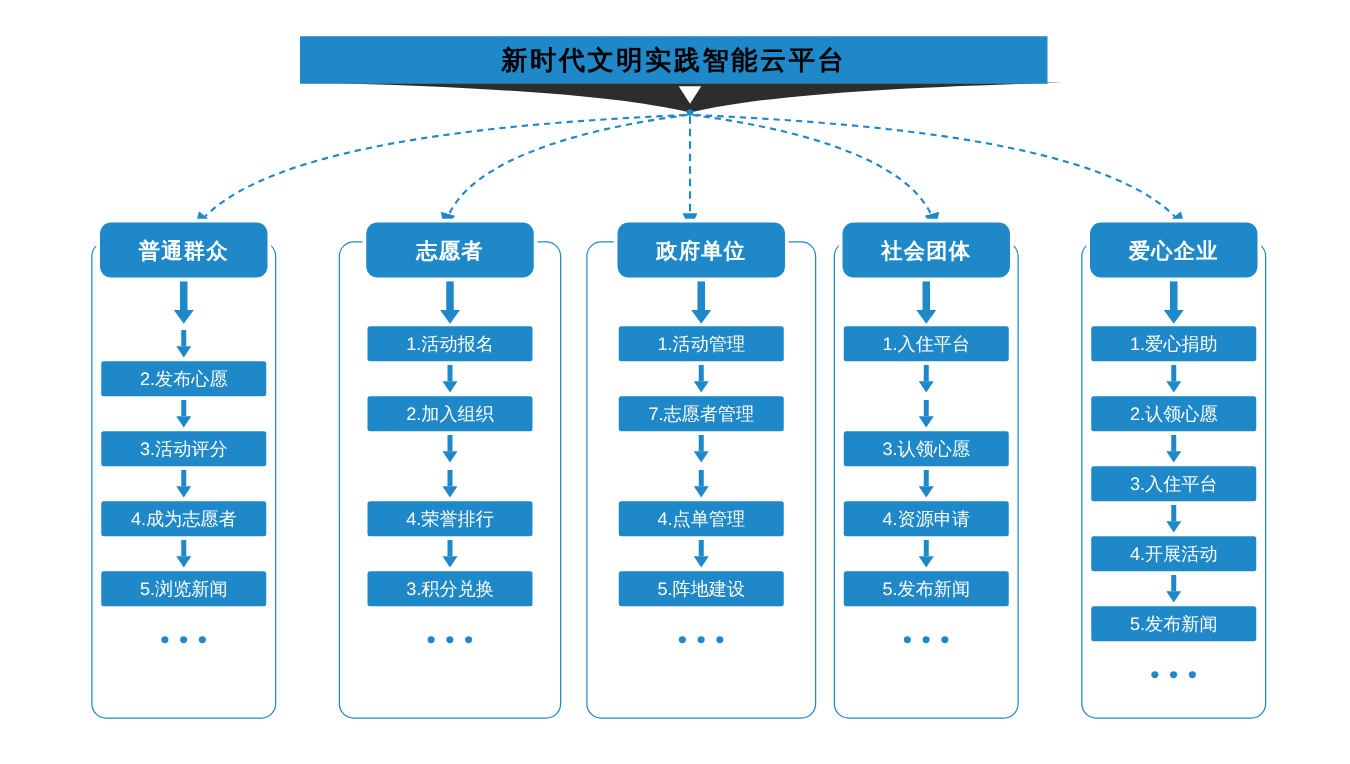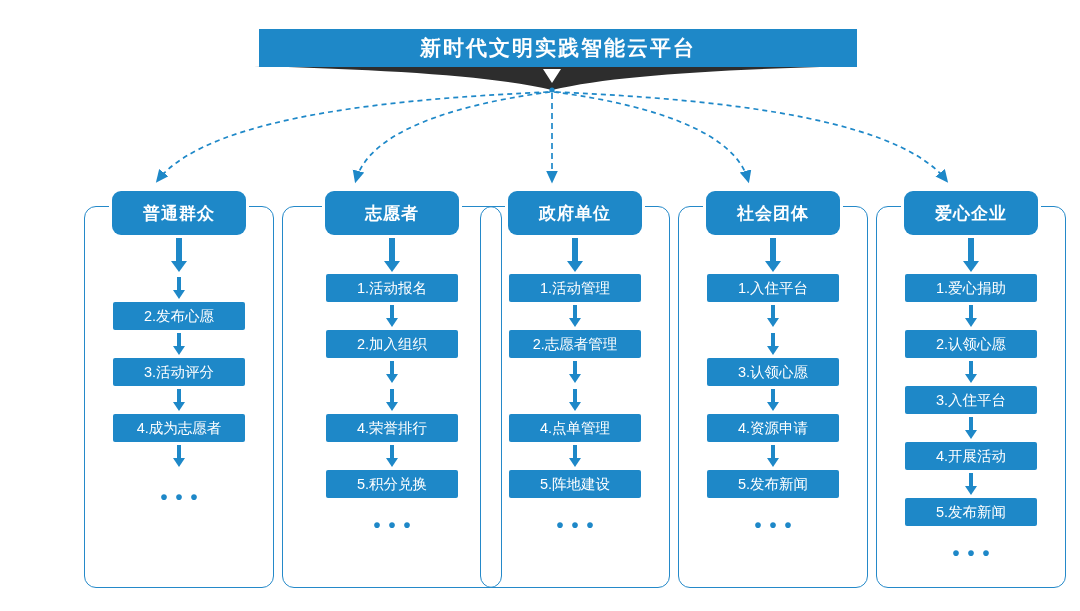--- a/index.html
+++ b/index.html
@@ -7,51 +7,50 @@
     position: relative;
     width: 1080px;
     height: 611px;
     background: #ffffff;
     overflow: hidden;
     font-family: "Liberation Sans", "DejaVu Sans", sans-serif;
   }
   
   .title-bar {
     position: absolute;
-    left: 259px; top: 29px;
+    left: 240px; top: 29px;
     width: 598px; height: 38px;
     background: #1E88C8;
-    color: #ffffff;
+    color: #000000;
     font-size: 21px;
     font-weight: bold;
     letter-spacing: 2px;
     display: flex;
     align-items: center;
     justify-content: center;
     z-index: 3;
   }
   
   .connector-layer {
     position: absolute;
     left: 0; top: 0;
     width: 1080px; height: 611px;
     z-index: 1;
   }
   
   .column {
     position: absolute;
-    top: 191px;
-    width: 190px;
+    top: 178px;
+    width: 148px;
     height: 397px;
     z-index: 2;
-    margin-left: 11px;
   }
   .col-1 { left: 73px; }
   .col-2 { left: 271px; padding-left: 30px; }
-  .col-3 { left: 469px; }
+  .col-3 { left: 469px; padding-left: 36px; }
   .col-4 { left: 667px; }
   .col-5 { left: 865px; }
   .col-frame {
     position: absolute;
     left: 0; right: 0; top: 15px; bottom: 0;
     border: 1.6px solid #2489C9;
     border-radius: 12px;
   }
   .col-content {
     position: absolute;
@@ -173,20 +172,21 @@
       <div class="flow-step">3.活动评分</div>
       <div class="arrow-small">
           <div class="shaft"></div>
           <div class="head"></div>
         </div>
       <div class="flow-step">4.成为志愿者</div>
       <div class="arrow-small">
           <div class="shaft"></div>
           <div class="head"></div>
         </div>
+      <div class="flow-step">5.浏览新闻</div>
       <div class="ellipsis">•••</div>
     </div>
   </div>
 
   <div class="column col-2">
     <div class="col-frame"></div>
     <div class="col-content">
       <div class="col-header">志愿者</div>
       <div class="arrow-big">
           <div class="shaft"></div>
@@ -204,39 +204,39 @@
         </div>
       <div class="arrow-small">
           <div class="shaft"></div>
           <div class="head"></div>
         </div>
       <div class="flow-step">4.荣誉排行</div>
       <div class="arrow-small">
           <div class="shaft"></div>
           <div class="head"></div>
         </div>
-      <div class="flow-step">5.积分兑换</div>
+      <div class="flow-step">3.积分兑换</div>
       <div class="ellipsis">•••</div>
     </div>
   </div>
 
   <div class="column col-3">
     <div class="col-frame"></div>
     <div class="col-content">
       <div class="col-header">政府单位</div>
       <div class="arrow-big">
           <div class="shaft"></div>
           <div class="head"></div>
         </div>
       <div class="flow-step">1.活动管理</div>
       <div class="arrow-small">
           <div class="shaft"></div>
           <div class="head"></div>
         </div>
-      <div class="flow-step">2.志愿者管理</div>
+      <div class="flow-step">7.志愿者管理</div>
       <div class="arrow-small">
           <div class="shaft"></div>
           <div class="head"></div>
         </div>
       <div class="arrow-small">
           <div class="shaft"></div>
           <div class="head"></div>
         </div>
       <div class="flow-step">4.点单管理</div>
       <div class="arrow-small">

